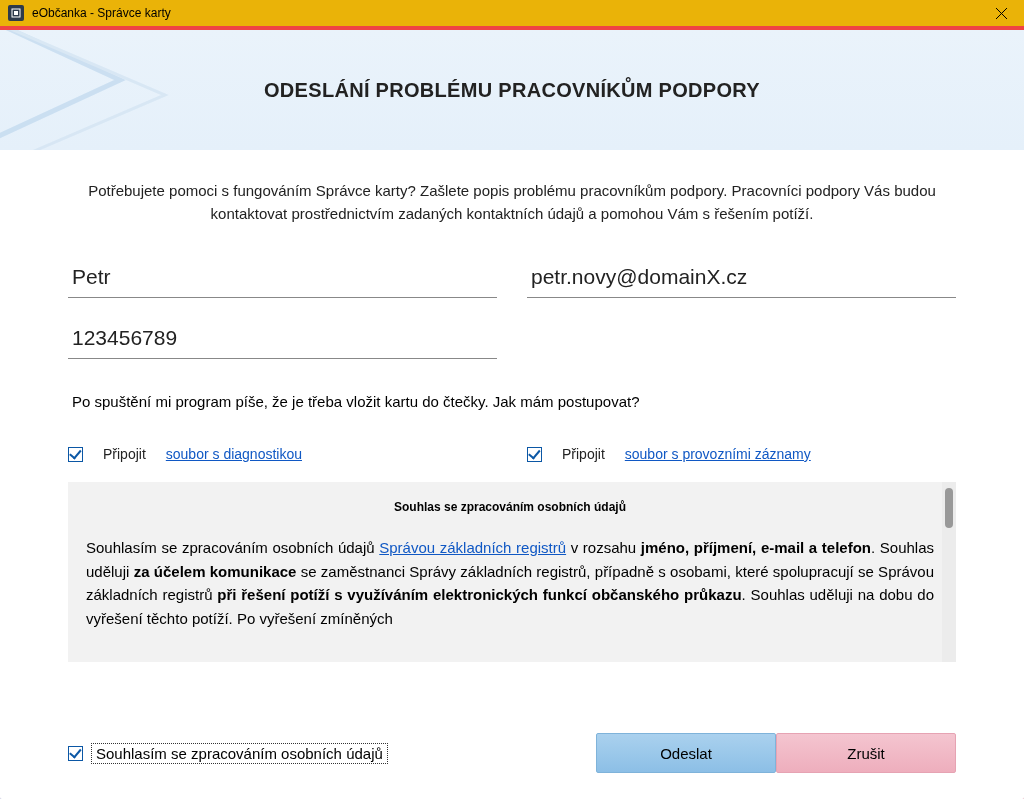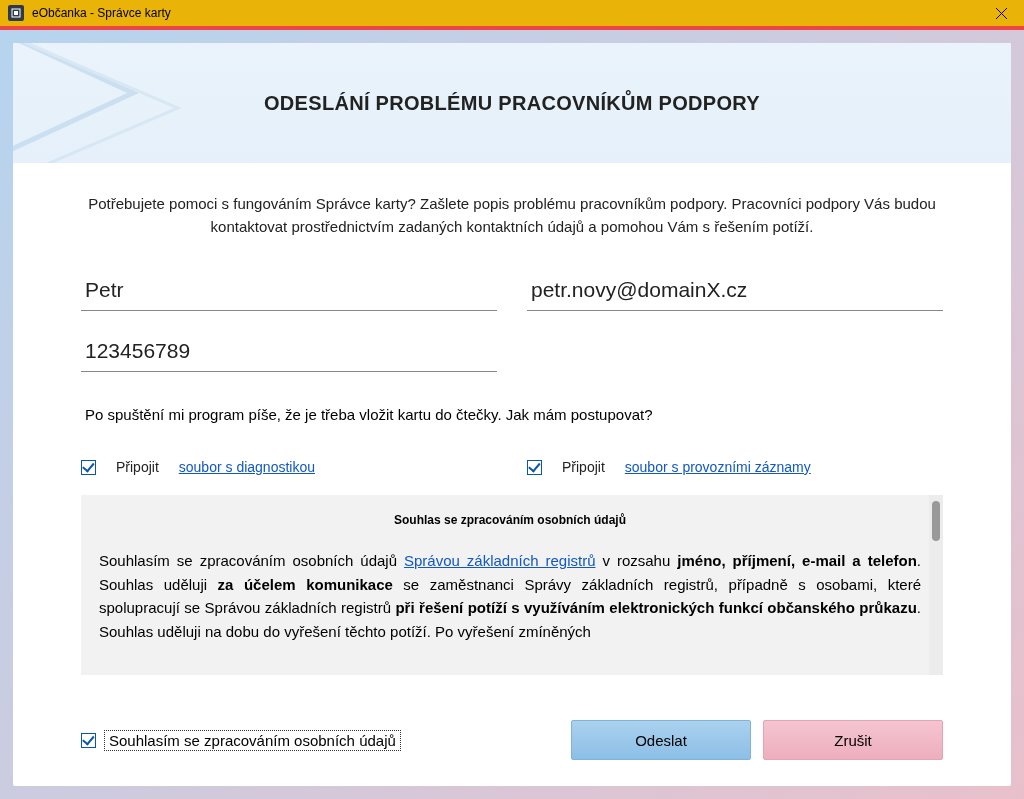--- a/index.html
+++ b/index.html
@@ -3,21 +3,21 @@
 <meta charset="utf-8">
 <style>
   * { box-sizing: border-box; margin: 0; padding: 0; }
   html, body { width: 1024px; height: 799px; font-family: "Segoe UI", Tahoma, sans-serif; background: #fff; overflow: hidden; }
   .titlebar { height: 30px; background: #eab308; display: flex; align-items: center; padding: 0 0 0 8px; color: #000; font-size: 12px; border-bottom: 4px solid #ef4444; }
   .titlebar .icon { width: 16px; height: 16px; background: #2d3a4a; display:inline-flex; align-items:center; justify-content:center; margin-right:8px; border-radius:2px;}
   .titlebar .icon svg { width:10px; height:10px; }
   .titlebar .spacer { flex: 1; }
   .titlebar .close { width: 45px; height: 30px; display:flex; align-items:center; justify-content:center; }
   .titlebar .close svg { width: 11px; height: 11px; stroke:#000; stroke-width:1;}
-  .outer-frame { position:absolute; top:30px; left:0; right:0; bottom:0; background: linear-gradient(135deg, #b6d4ef 0%, #e8c0cb 100%); padding:13px; }
+  .outer-frame { position:absolute; top:30px; left:0; right:0; bottom:0; background: linear-gradient(135deg, #b6d4ef 0%, #e8c0cb 100%); padding:0; }
   .inner { width:100%; height:100%; background:#fff; border-radius:2px; display:flex; flex-direction:column; }
   .header-band { height:120px; background: linear-gradient(180deg, #eaf3fb 0%, #e5f0fa 100%); position:relative; display:flex; align-items:center; justify-content:center; }
   .header-band h1 { font-size: 20px; font-weight: 600; letter-spacing: .3px; color:#222; }
   .flag-art { position:absolute; left:0; top:0; width:180px; height:120px; opacity:.6;}
   .content { padding: 30px 68px 0 68px; flex:1; display:flex; flex-direction:column; }
   .intro { text-align:center; font-size:15px; color:#222; line-height:1.5; margin-bottom: 34px;}
   .fields { display:grid; grid-template-columns: 1fr 1fr; column-gap: 30px; row-gap: 22px; }
   .field input { width:100%; border:none; border-bottom:1px solid #888; padding:6px 4px 8px 4px; font-size:21px; font-family:inherit; outline:none; background:transparent; color:#222;}
   .desc-row { margin-top: 28px; }
   .desc-row input { width:100%; border:none; padding:6px 4px; font-size:15px; font-family:inherit; outline:none; background:transparent;}
@@ -32,21 +32,21 @@
   .consent-scroll h2 { text-align:center; font-size:12px; font-weight:700; margin-bottom:22px;}
   .consent-scroll p { font-size:15px; line-height:1.58; text-align:justify;}
   .consent-scroll a { color:#1058c4; text-decoration:underline;}
   .scrollbar-track { position:absolute; right:0; top:0; bottom:0; width:14px; background:#ececec;}
   .scrollbar-thumb { position:absolute; right:3px; top:6px; width:8px; height:40px; background:#999; border-radius:4px;}
   .footer { padding: 24px 68px 26px 68px; display:flex; align-items:center;}
   .agree { display:flex; align-items:center; gap:8px; font-size:15px;}
   .agree .txt { border:1px dotted #333; padding:1px 4px;}
   .footer .sp { flex:1;}
   .btn { width:180px; height:40px; border:none; font-size:15px; font-family:inherit; border-radius:2px; cursor:pointer;}
-  .btn-primary { background: linear-gradient(180deg,#aad1ee,#8cbfe6); border:1px solid #7fb3da; margin-right:12px;}
+  .btn-primary { background: linear-gradient(180deg,#aad1ee,#8cbfe6); border:1px solid #7fb3da; }
   .btn-secondary { background: linear-gradient(180deg,#f4c5d0,#eeaebd); border:1px solid #e6a3b3;}
   b { font-weight:700;}
 </style>
 </head>
 <body>
 
 <div class="titlebar">
   <span class="icon">
     <svg viewBox="0 0 10 10">
         <rect x="1" y="1" width="8" height="8" fill="none" stroke="#fff" stroke-width="1"></rect>

